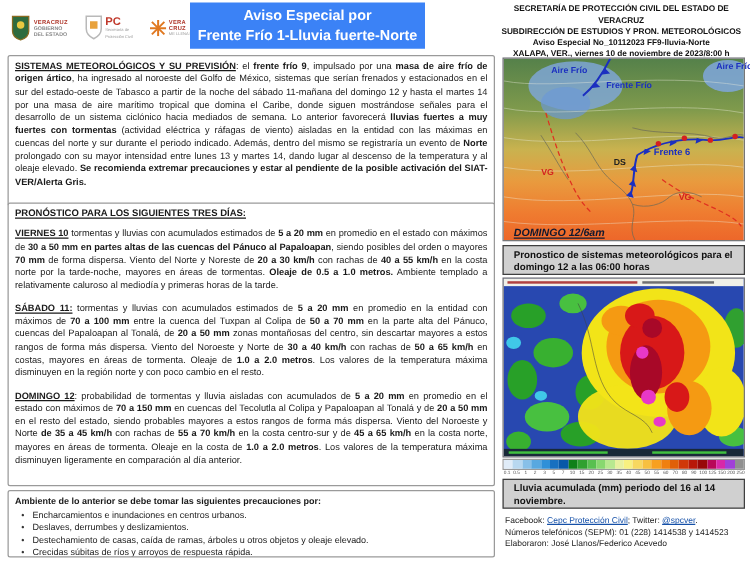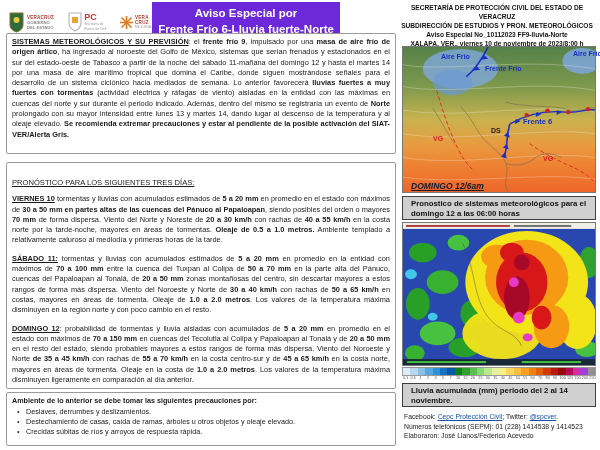--- a/index.html
+++ b/index.html
@@ -7,35 +7,35 @@
         font-family:"Liberation Sans",sans-serif;color:#1a1a1a;overflow:hidden;}
 
   
   .logos{position:absolute;left:8px;top:4px;height:36px;display:flex;align-items:center;gap:14px;}
   .logo{display:flex;align-items:center;gap:2px;}
   .logo-text{display:flex;flex-direction:column;line-height:5px;}
   .logo-text .l-red{font-size:4.6px;font-weight:bold;color:#b03a2e;letter-spacing:.2px;}
   .logo-text .l-gray{font-size:4.2px;color:#8a8a8a;font-weight:bold;}
   .pc-abbr{font-size:9px;font-weight:bold;color:#c0392b;line-height:9px;}
   .tagline{font-size:3.2px;color:#9a9a9a;}
-  .title-box{position:absolute;left:152px;top:2px;width:188px;height:37px;background:#6d28d9;
+  .title-box{position:absolute;left:152px;top:2px;width:188px;height:37px;background:#3b82f6;
              color:#fff;text-align:center;font-weight:bold;font-size:11.5px;line-height:16px;padding-top:3px;box-sizing:border-box;}
   .org-block{position:absolute;right:2px;top:3px;width:202px;text-align:center;
              font-size:6.6px;font-weight:bold;line-height:9px;color:#111;}
 
   
   .doc-box{position:absolute;left:6px;width:390px;border:1px solid #9a9a9a;border-radius:2px;
            box-sizing:border-box;padding:3px 5px;font-size:7.4px;line-height:10.3px;
            text-align:justify;overflow:hidden;background:#fff;}
-  #box-systems{top:33px;height:121px;}
+  #box-systems{top:44px;height:121px;}
   #box-forecast{top:162px;height:227px;}
   #box-precautions{top:392px;height:54px;font-size:7.2px;line-height:10px;text-align:left;}
   .para{margin:0 0 8px 0;}
   .para:last-child{margin-bottom:0;}
-  .section-heading{font-weight:normal;text-decoration:underline;font-size:7.6px;margin:12px 0 6px 0;}
+  .section-heading{font-weight:bold;text-decoration:underline;font-size:7.6px;margin:0 0 6px 0;}
   .prec-heading{font-weight:bold;margin:0;}
   .prec-list{margin:1px 0 0 0;padding-left:14px;list-style:none;}
   .prec-list li{position:relative;}
   .prec-list li::before{content:"•";position:absolute;left:-9px;color:#333;}
 
   
   .map-frame{position:absolute;left:402px;width:194px;border:1px solid #777;box-sizing:border-box;background:#dde;}
   #map1{top:46px;height:147px;}
   #map2{top:222px;height:144px;}
   .map-frame svg{display:block;width:100%;height:100%;}
@@ -100,21 +100,21 @@
       <div class="logo-text">
         <span class="l-red">VERA</span>
         <span class="l-red">CRUZ</span>
         <span class="tagline">ME LLENA DE ORGULLO</span>
       </div>
     </div>
   </div>
 
   <div class="title-box">
     <div>Aviso Especial por</div>
-    <div>Frente Frío 6-Lluvia fuerte-Norte</div>
+    <div>Frente Frío 1-Lluvia fuerte-Norte</div>
   </div>
 
   <div class="org-block">
     <div>SECRETARÍA DE PROTECCIÓN CIVIL DEL ESTADO DE VERACRUZ</div>
     <div>SUBDIRECCIÓN DE ESTUDIOS Y PRON. METEOROLÓGICOS</div>
     <div>Aviso Especial No_10112023 FF9-lluvia-Norte</div>
     <div>XALAPA, VER., viernes 10 de noviembre de 2023/8:00 h</div>
   </div>
 
   <div class="doc-box" id="box-systems">
@@ -124,20 +124,21 @@
   <div class="doc-box" id="box-forecast">
     <p class="section-heading">PRONÓSTICO PARA LOS SIGUIENTES TRES DÍAS:</p>
     <p class="para"><span style="font-weight: bold; text-decoration: underline;">VIERNES 10</span><span> tormentas y lluvias con acumulados estimados de </span><span style="font-weight: bold;">5 a 20 mm</span><span> en promedio en el estado con máximos de </span><span style="font-weight: bold;">30 a 50 mm en partes altas de las cuencas del Pánuco al Papaloapan</span><span>, siendo posibles del orden o mayores </span><span style="font-weight: bold;">70 mm</span><span> de forma dispersa. Viento del Norte y Noreste de </span><span style="font-weight: bold;">20 a 30 km/h</span><span> con rachas de </span><span style="font-weight: bold;">40 a 55 km/h</span><span> en la costa norte por la tarde-noche, mayores en áreas de tormentas. </span><span style="font-weight: bold;">Oleaje de 0.5 a 1.0 metros.</span><span> Ambiente templado a relativamente caluroso al mediodía y primeras horas de la tarde.</span></p>
     <p class="para"><span style="font-weight: bold; text-decoration: underline;">SÁBADO 11:</span><span> tormentas y lluvias con acumulados estimados de </span><span style="font-weight: bold;">5 a 20 mm</span><span> en promedio en la entidad con máximos de </span><span style="font-weight: bold;">70 a 100 mm</span><span> entre la cuenca del Tuxpan al Colipa de </span><span style="font-weight: bold;">50 a 70 mm</span><span> en la parte alta del Pánuco, cuencas del Papaloapan al Tonalá, de </span><span style="font-weight: bold;">20 a 50 mm</span><span> zonas montañosas del centro, sin descartar mayores a estos rangos de forma más dispersa. Viento del Noroeste y Norte de </span><span style="font-weight: bold;">30 a 40 km/h</span><span> con rachas de </span><span style="font-weight: bold;">50 a 65 km/h</span><span> en costas, mayores en áreas de tormenta. Oleaje de </span><span style="font-weight: bold;">1.0 a 2.0 metros</span><span>. Los valores de la temperatura máxima disminuyen en la región norte y con poco cambio en el resto.</span></p>
     <p class="para"><span style="font-weight: bold; text-decoration: underline;">DOMINGO 12</span><span>: probabilidad de tormentas y lluvia aisladas con acumulados de </span><span style="font-weight: bold;">5 a 20 mm</span><span> en promedio en el estado con máximos de </span><span style="font-weight: bold;">70 a 150 mm</span><span> en cuencas del Tecolutla al Colipa y Papaloapan al Tonalá y de </span><span style="font-weight: bold;">20 a 50 mm</span><span> en el resto del estado, siendo probables mayores a estos rangos de forma más dispersa. Viento del Noroeste y Norte </span><span style="font-weight: bold;">de 35 a 45 km/h</span><span> con rachas de </span><span style="font-weight: bold;">55 a 70 km/h</span><span> en la costa centro-sur y de </span><span style="font-weight: bold;">45 a 65 km/h</span><span> en la costa norte, mayores en áreas de tormenta. Oleaje en la costa de </span><span style="font-weight: bold;">1.0 a 2.0 metros</span><span>. Los valores de la temperatura máxima disminuyen ligeramente en comparación al día anterior.</span></p>
   </div>
 
   <div class="doc-box" id="box-precautions">
     <p class="prec-heading">Ambiente de lo anterior se debe tomar las siguientes precauciones por:</p>
     <ul class="prec-list">
+      <li>Encharcamientos e inundaciones en centros urbanos.</li>
       <li>Deslaves, derrumbes y deslizamientos.</li>
       <li>Destechamiento de casas, caída de ramas, árboles u otros objetos y oleaje elevado.</li>
       <li>Crecidas súbitas de ríos y arroyos de respuesta rápida.</li>
     </ul>
   </div>
 
   <div class="map-frame" id="map1">
     <svg viewBox="0 0 194 147" preserveAspectRatio="none">
       <defs>
         <linearGradient id="sky" x1="0" y1="0" x2="0" y2="1">
@@ -298,21 +299,21 @@
         <div>80</div>
         <div>90</div>
         <div>100</div>
         <div>125</div>
         <div>150</div>
         <div>200</div>
         <div>250</div>
       </div>
   </div>
 
-  <div class="caption-box" id="caption2">Lluvia acumulada (mm) periodo del 2 al 14 noviembre.</div>
+  <div class="caption-box" id="caption2">Lluvia acumulada (mm) periodo del 16 al 14 noviembre.</div>
 
   <div class="r-footer">
     <div><span>Facebook: </span><a>Cepc Protección Civil</a><span>; Twitter: </span><a>@spcver</a><span>.</span></div>
     <div>Números telefónicos (SEPM): 01 (228) 1414538 y 1414523</div>
     <div>Elaboraron: José Llanos/Federico Acevedo</div>
   </div>
 
 </div>
 
 </body></html>

